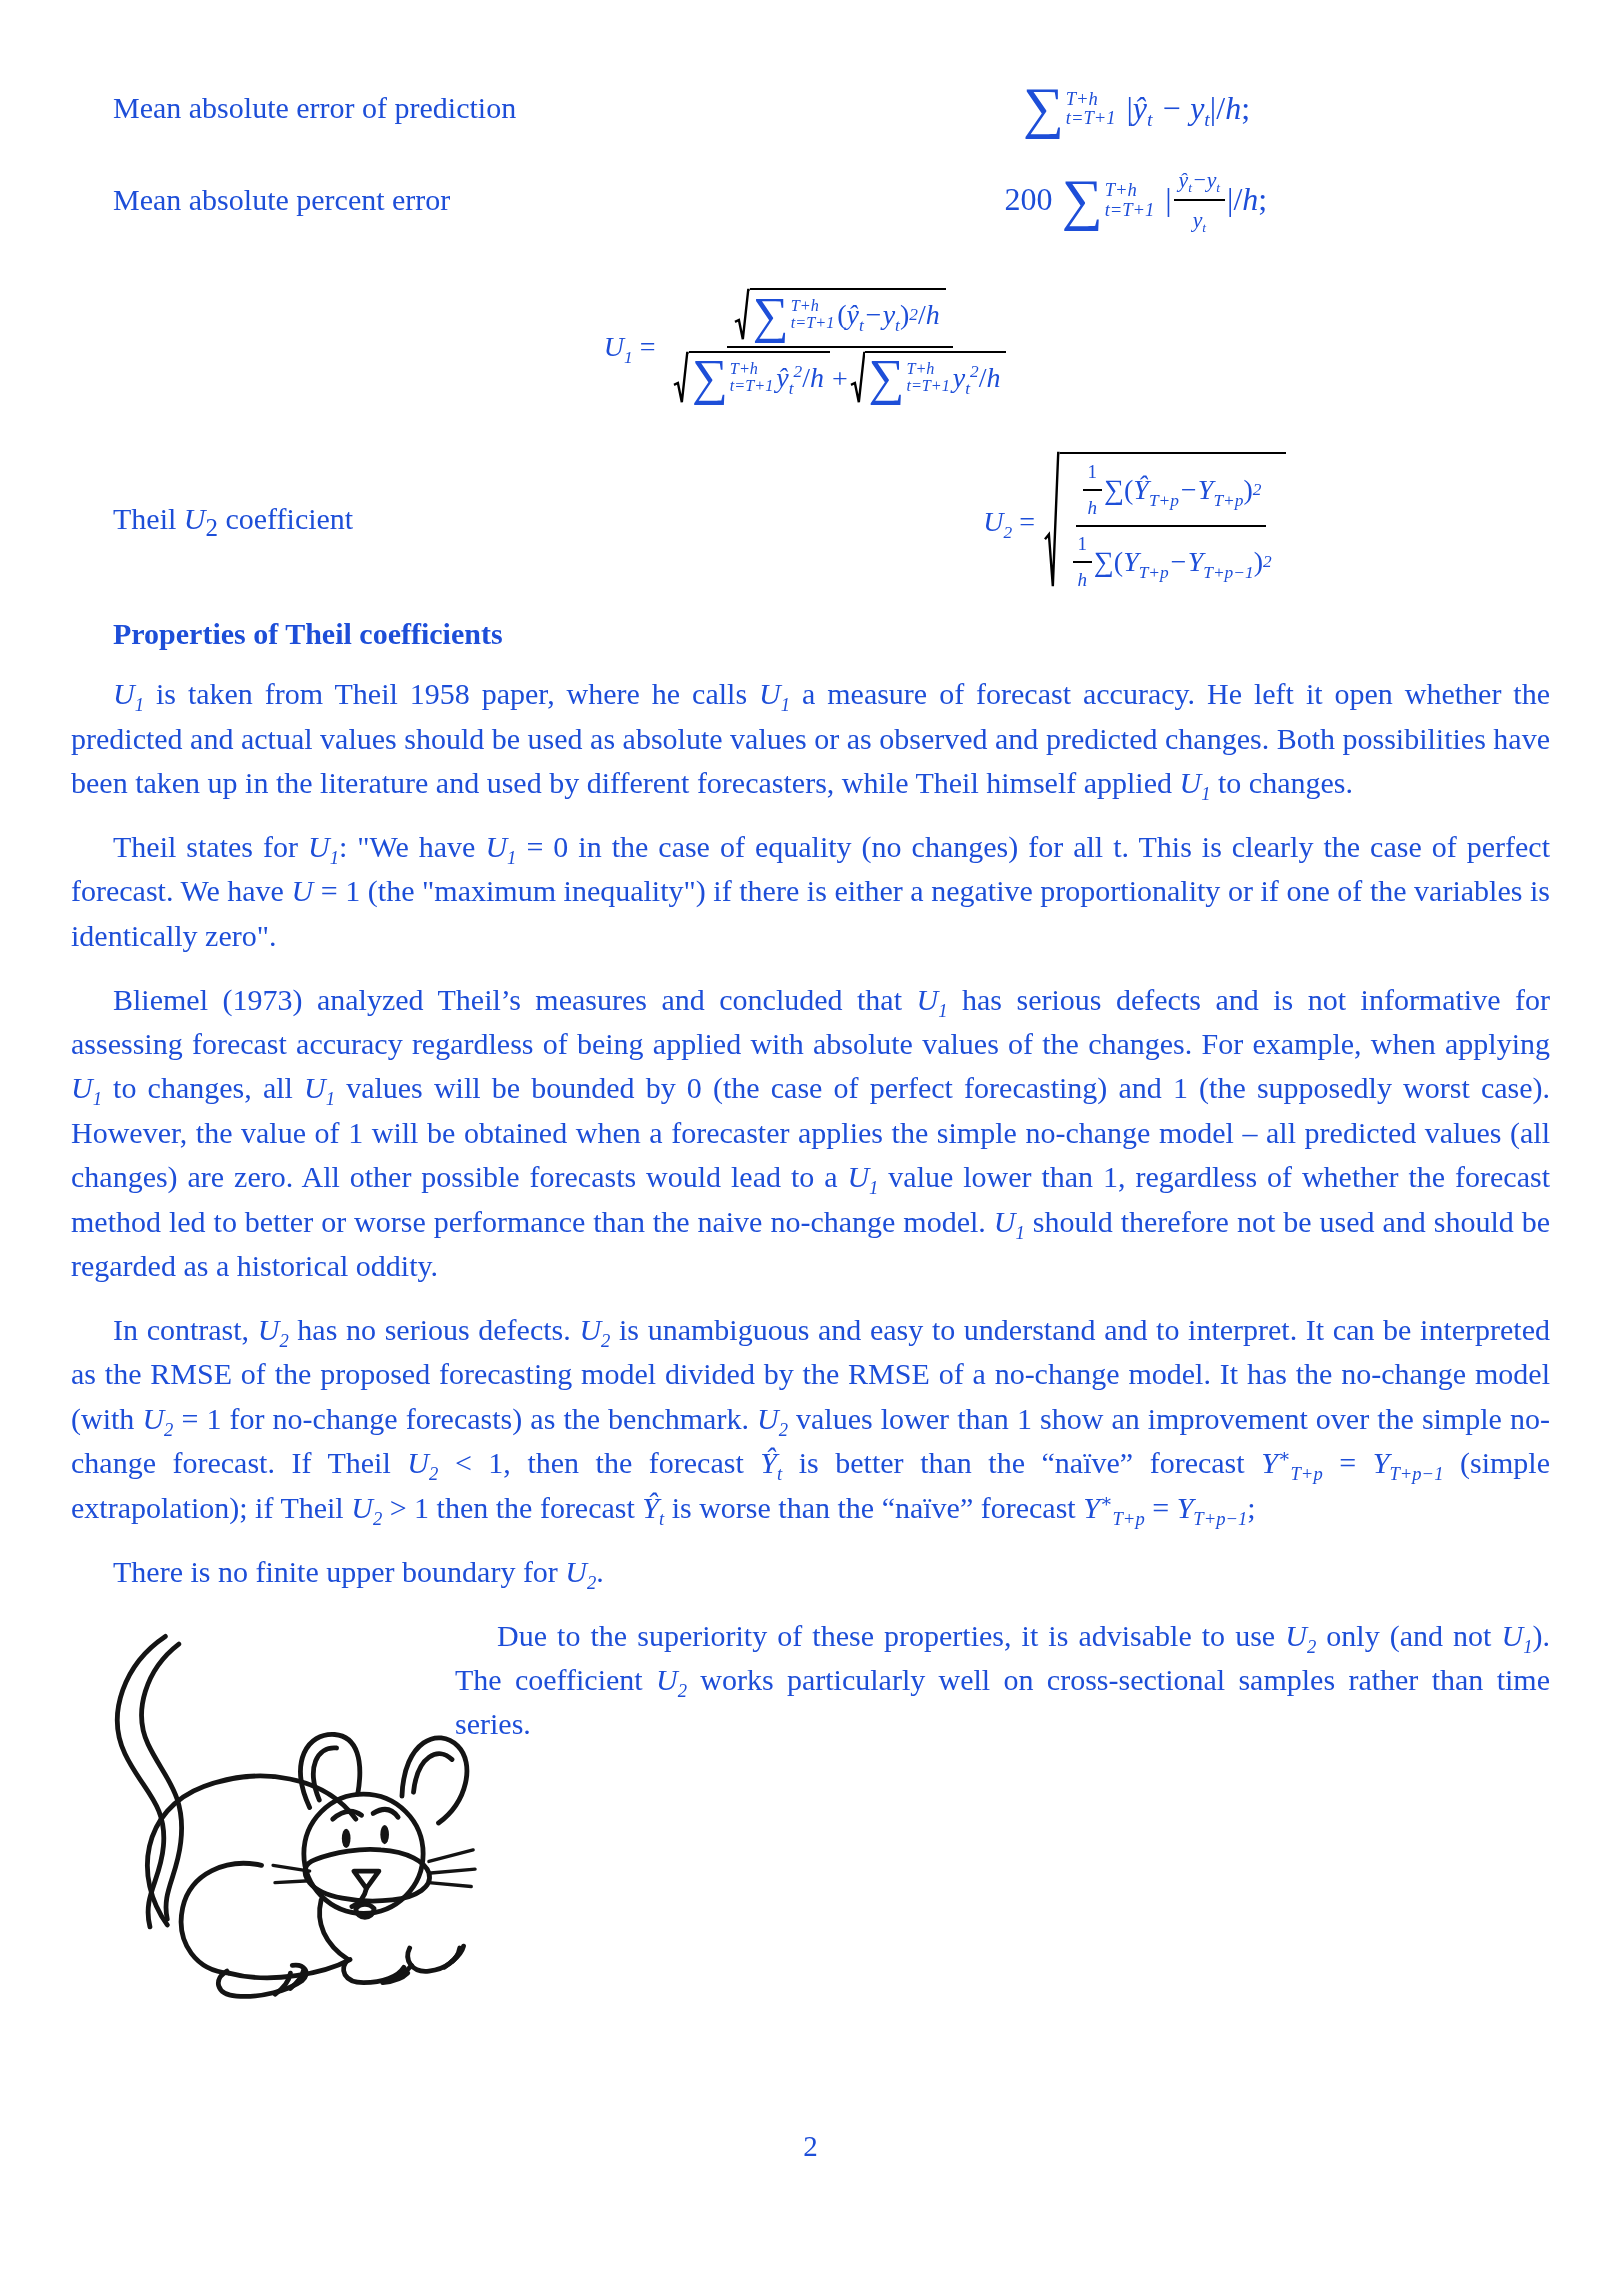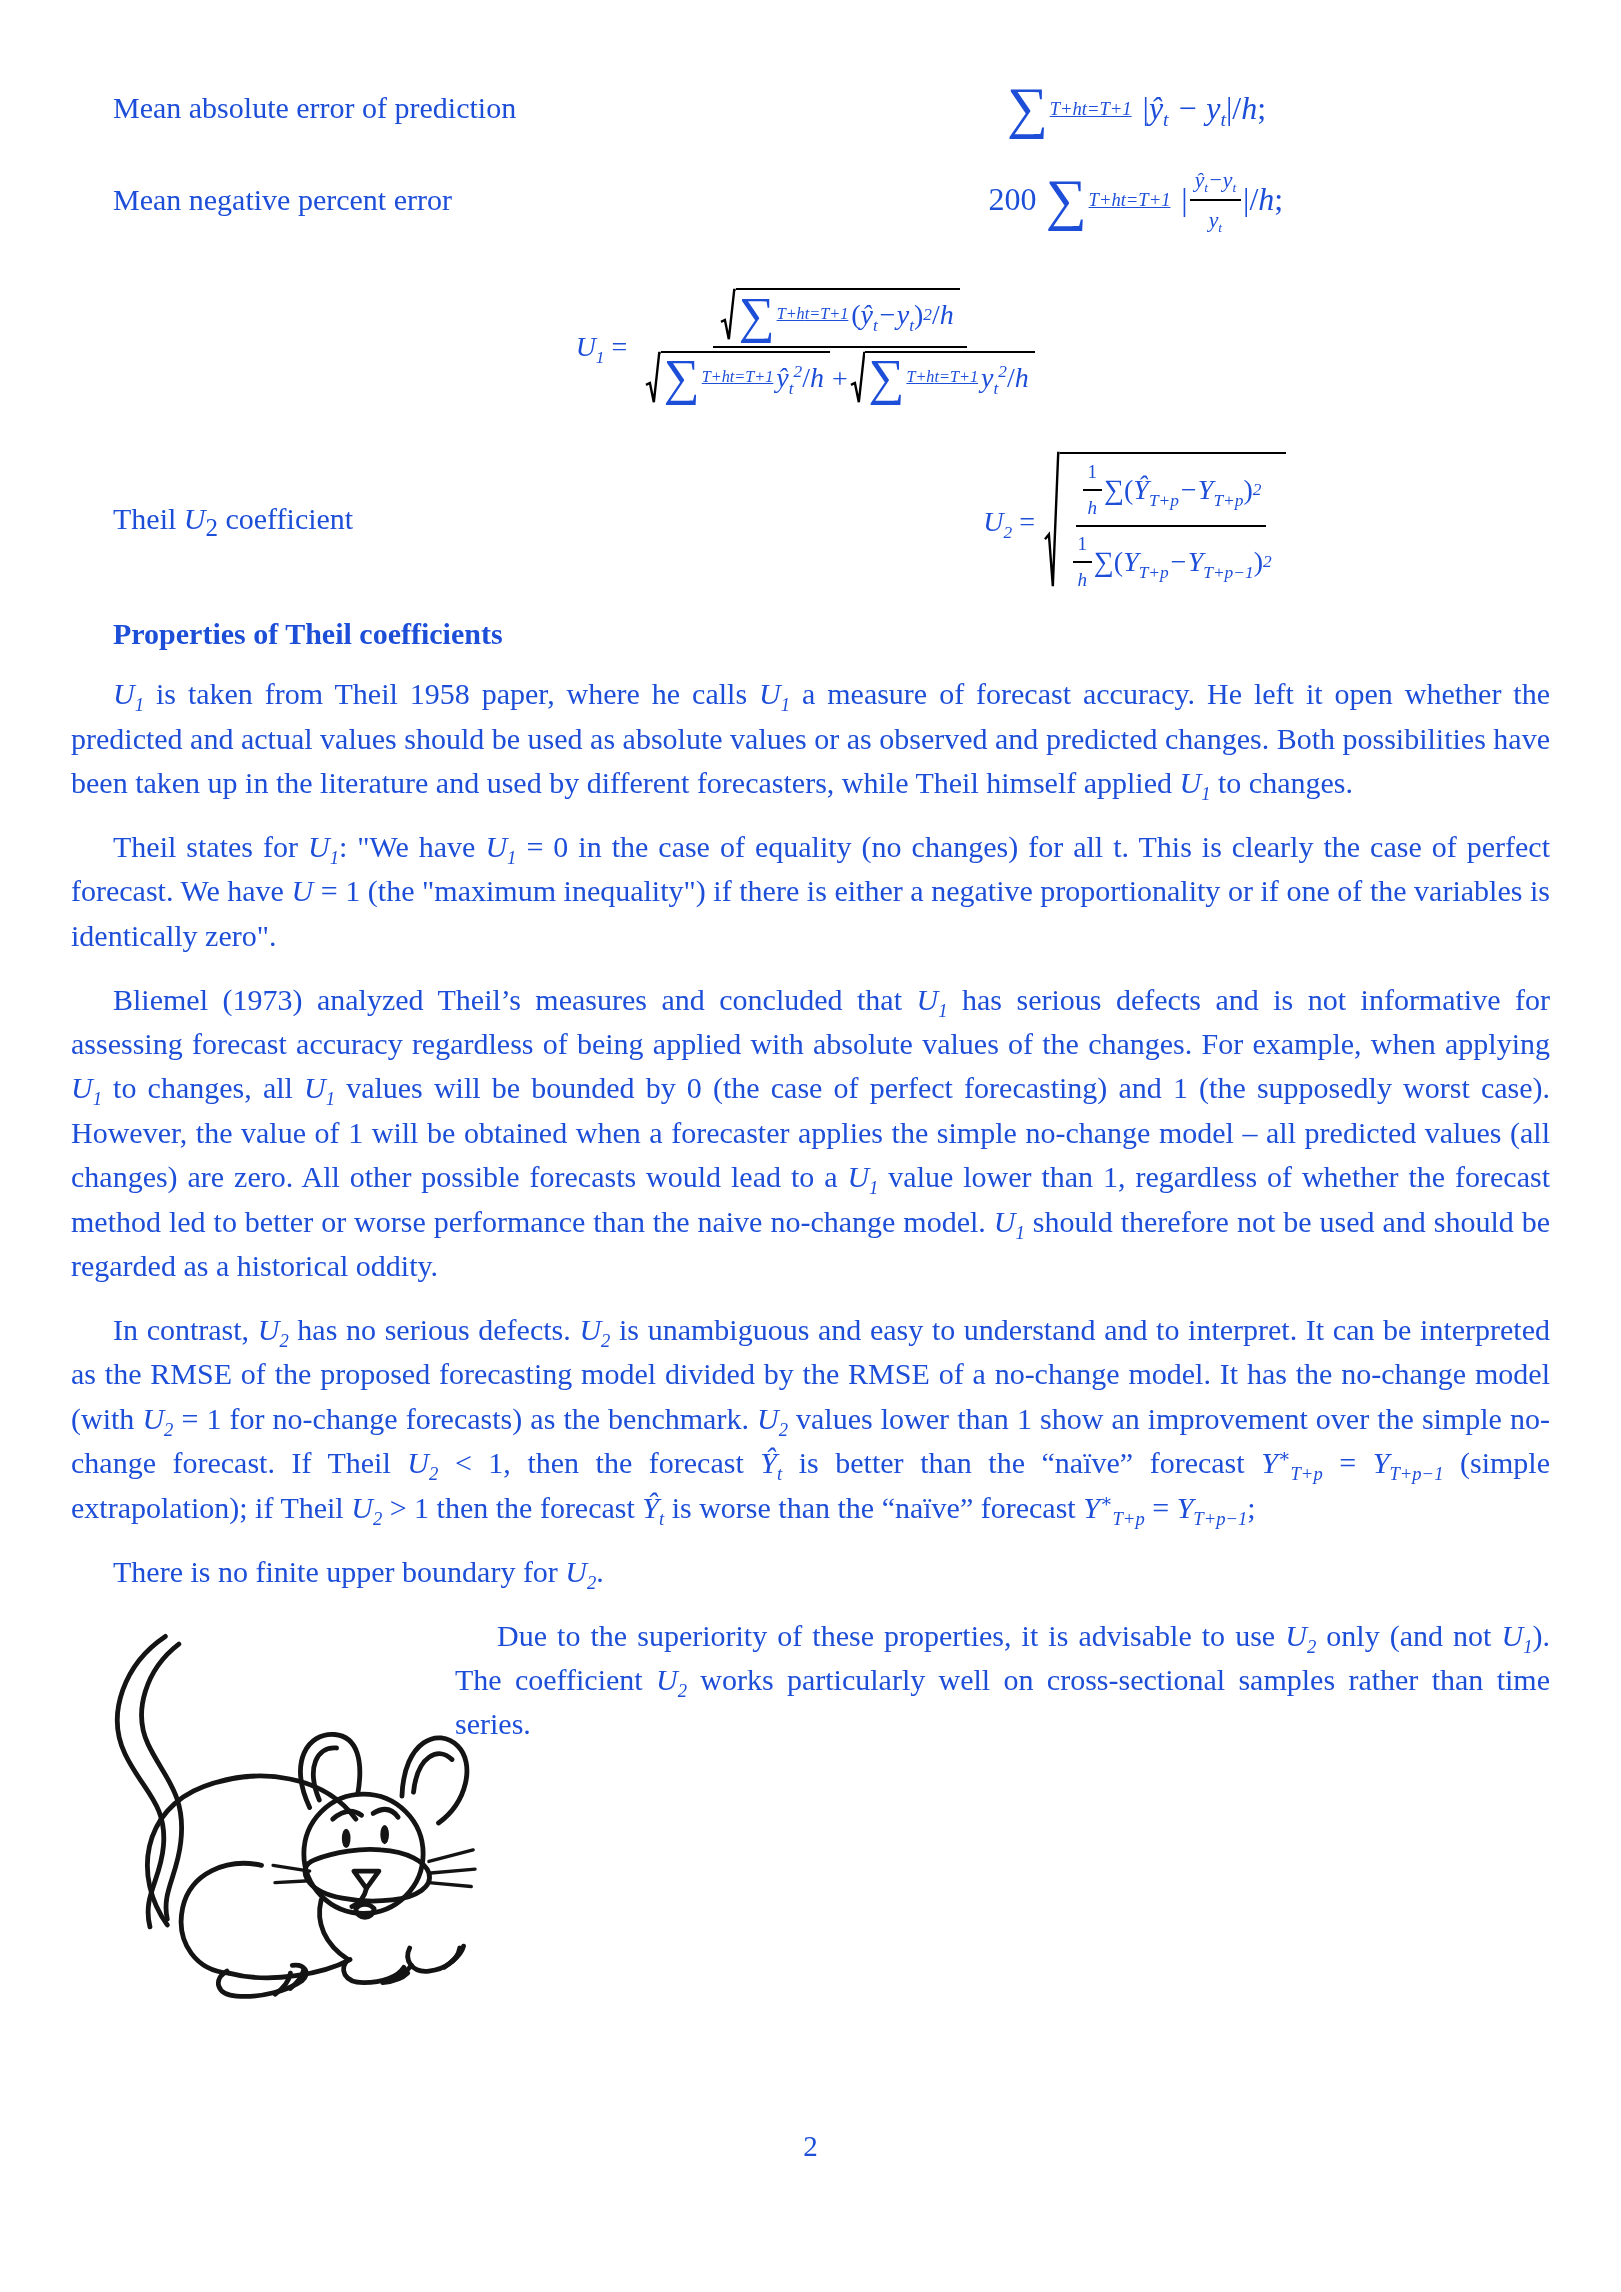--- a/index.html
+++ b/index.html
@@ -25,21 +25,21 @@
   .r3 .fmath{font-size:28px;}
   .r4 .fmath{font-size:28px;}
   
   .fmath{font-style:italic;}
   .mtxt{white-space:pre;}
   .mtxt.up{font-style:normal;}
   .mvar{white-space:nowrap;}
   .fmath sub,.fmath sup{font-size:0.62em;font-style:italic;line-height:1;}
   .msum{display:inline-flex;align-items:center;font-style:normal;margin:0 2.9px 0 1px;}
   .msum .sig{font-size:1.8em;line-height:0.8;font-weight:400;}
-  .msum .lims{display:flex;flex-direction:row;font-size:0.58em;line-height:1.05;font-style:italic;margin-left:2px;text-decoration:underline;}
+  .msum .lims{display:flex;flex-direction:column;font-size:0.58em;line-height:1.05;font-style:italic;margin-left:2px;}
   .mfrac{display:inline-flex;flex-direction:column;align-items:center;vertical-align:middle;margin:0 3.9px;}
   .mfrac .fnum,.mfrac .fden{display:inline-flex;align-items:center;justify-content:center;padding:0 4.9px;}
   .mfrac .fnum{border-bottom:2.4px solid #000;padding-bottom:2.9px;}
   .mfrac .fden{padding-top:2.9px;}
   .mfrac.small{font-size:0.68em;margin:0 2px;}
   .msqrt{display:inline-block;position:relative;padding-left:15.7px;margin:0 2px;vertical-align:middle;}
   .msqrt > svg.rad{position:absolute;left:0;top:0;width:15.7px;height:100%;}
   .msqrt > .radicand{display:inline-flex;align-items:center;border-top:2.4px solid #000;padding:3.9px 5.9px 2px 2px;}
   
   .heading{font-weight:bold;padding-left:42px;margin:13.7px 0 15.7px 0;}
@@ -71,21 +71,21 @@
         <span class="mvar"><span>ŷ</span><sub>t</sub></span>
         <span class="mtxt"> − </span>
         <span class="mvar"><span>y</span><sub>t</sub></span>
         <span class="mtxt up">|/</span>
         <span class="mvar"><span>h</span></span>
         <span class="mtxt up">;</span>
       </div>
   </div>
 
   <div class="frow r2">
-    <div class="flabel">Mean negative percent error</div>
+    <div class="flabel">Mean absolute percent error</div>
     <div class="fmath">
         <span class="mtxt up">200 </span>
         <span class="msum">
           <span class="sig">∑</span>
           <span class="lims">
             <span>T+h</span>
             <span>t=T+1</span>
           </span>
         </span>
         <span class="mtxt up"> |</span>

